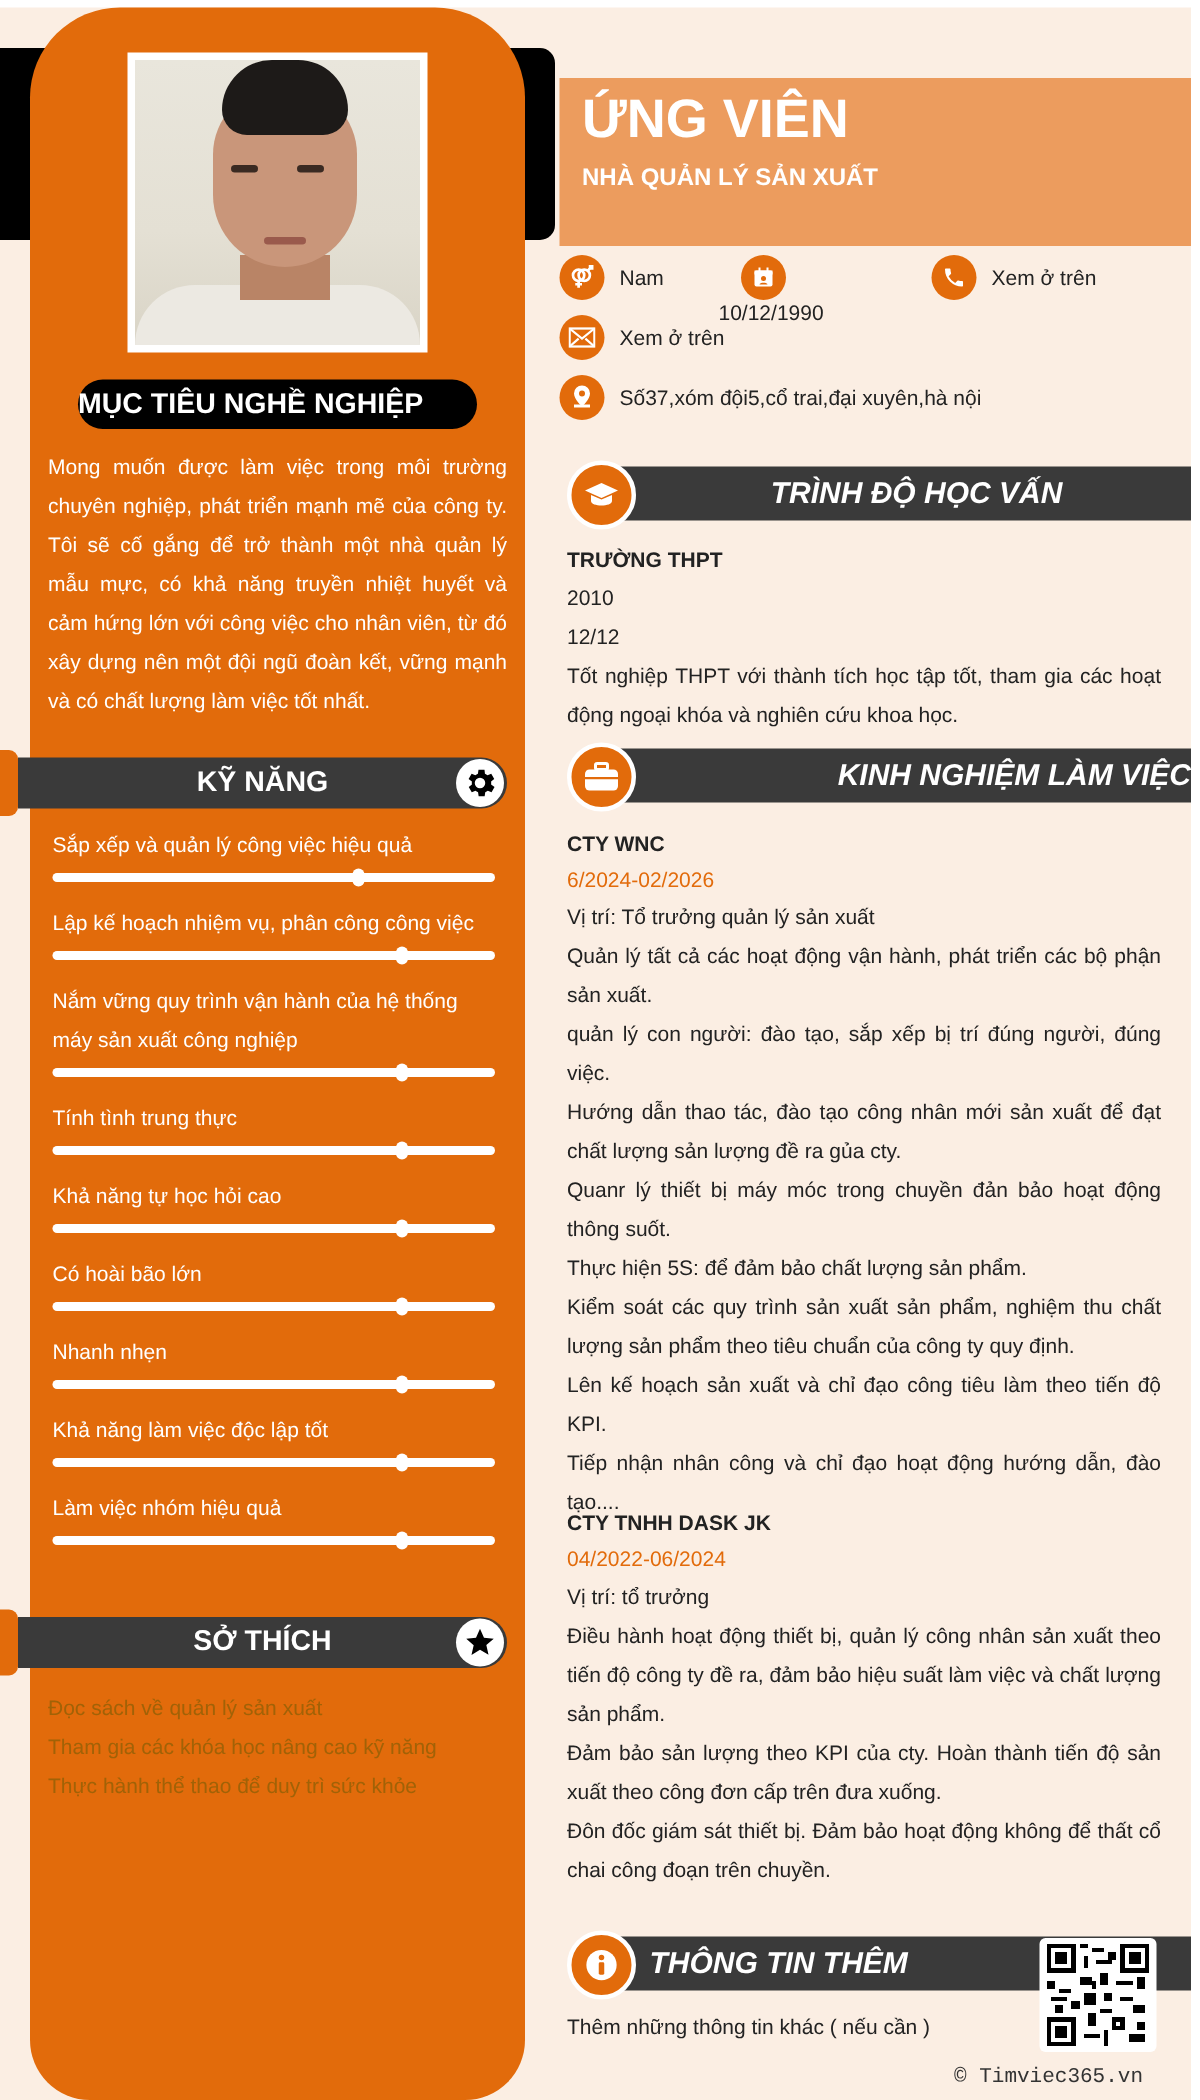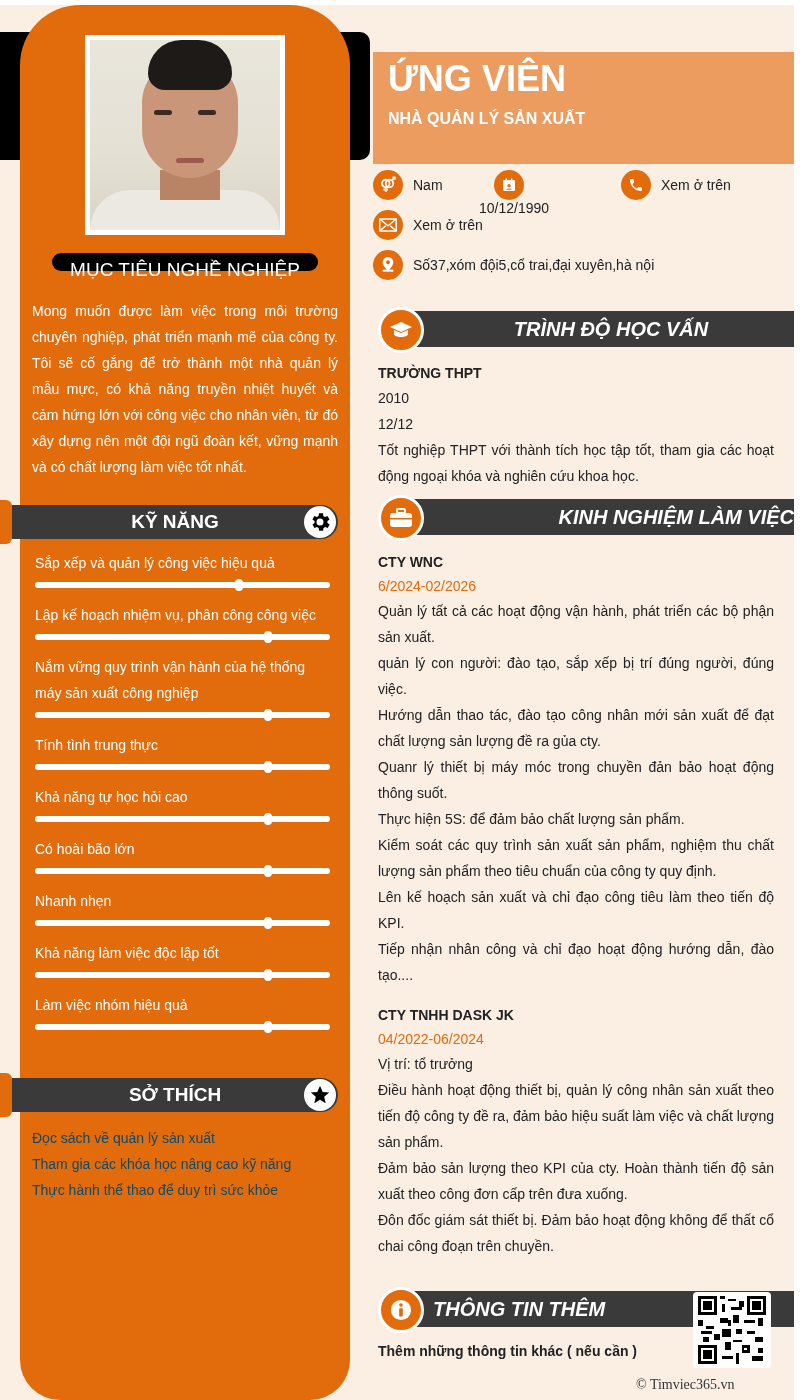--- a/index.html
+++ b/index.html
@@ -17,35 +17,35 @@
   .photo-frame { position: absolute; left: 65px; top: 30px; width: 200px; height: 200px; background: #fff; padding: 5px; }
   .photo { width: 100%; height: 100%; position: relative; overflow: hidden;
     background: linear-gradient(180deg, #e9e6dc 0%, #e4e0d4 60%, #d9d4c6 100%); }
   .photo .hair { position: absolute; left: 58px; top: 0; width: 84px; height: 50px; background: #1d1a18; border-radius: 40px 40px 20px 20px; }
   .photo .face { position: absolute; left: 52px; top: 18px; width: 96px; height: 120px; background: #c9967a; border-radius: 45px 45px 48px 48px; }
   .photo .eye { position: absolute; top: 70px; width: 18px; height: 5px; background: #3a2a22; border-radius: 3px; }
   .photo .mouth { position: absolute; left: 86px; top: 118px; width: 28px; height: 5px; background: #9a5a4c; border-radius: 3px; }
   .photo .neck { position: absolute; left: 70px; top: 130px; width: 60px; height: 30px; background: #b98466; }
   .photo .shirt { position: absolute; left: 0; top: 150px; width: 190px; height: 45px; background: #ece9e2; border-radius: 40px 40px 0 0; }
 
-  .pill-title { position: absolute; left: 32px; top: 248px; width: 266px; height: 18px; background: #000; color: #fff;
-    border-radius: 17px; font-weight: normal; font-size: 19px; text-align: center; line-height: 34px; }
+  .pill-title { position: absolute; left: 32px; top: 248px; width: 266px; height: 33px; background: #000; color: #fff;
+    border-radius: 17px; font-weight: bold; font-size: 19px; text-align: left; line-height: 34px; }
   .objective { position: absolute; left: 12px; top: 293px; width: 306px; color: #fff; font-size: 14px; line-height: 26px; text-align: justify; }
 
   .dark-bar { position: absolute; height: 34px; background: #3a3a3a; color: #fff; font-weight: bold; font-size: 19px; text-align: center; line-height: 34px; }
   .left-tab { position: absolute; left: 0; width: 12px; height: 44px; background: #e26b0b; border-radius: 0 6px 6px 0; }
   .circle-icon { position: absolute; width: 32px; height: 32px; background: #fff; border-radius: 50%; display: flex; align-items: center; justify-content: center; }
 
   .skills { position: absolute; left: 15px; top: 545px; width: 295px; }
   .skill { margin-bottom: 14px; }
   .skill-label { color: #fff; font-size: 14px; line-height: 26px; }
   .skill-bar { position: relative; height: 6px; background: #fff; border-radius: 3px; margin-top: 6px; }
   .skill-dot { position: absolute; top: -3px; width: 8px; height: 12px; margin-left: -4px; background: #fff; border-radius: 4px; }
 
-  .hobbies { position: absolute; left: 12px; top: 1120px; width: 306px; color: #0c4a6e; font-size: 14px; line-height: 26px; }
+  .hobbies { position: absolute; left: 12px; top: 1120px; width: 306px; color: #a16207; font-size: 14px; line-height: 26px; }
 
   
   .name-box { position: absolute; left: 373px; top: 47px; width: 421px; height: 112px; background: #ec9c5e; }
   .name { position: absolute; left: 15px; top: 6px; color: #fff; font-weight: bold; font-size: 36px; }
   .job { position: absolute; left: 15px; top: 58px; color: #fff; font-weight: bold; font-size: 16px; }
 
   .info { position: absolute; font-size: 14px; color: #222; display: flex; align-items: center; }
   .info .ic { width: 30px; height: 30px; border-radius: 50%; background: #e26b0b; display: flex; align-items: center; justify-content: center; margin-right: 10px; }
 
   .sec-head { position: absolute; left: 378px; width: 416px; height: 42px; font-style: italic; }
@@ -53,21 +53,21 @@
     font-weight: bold; font-size: 20px; line-height: 36px; }
   .sec-head .badge { position: absolute; left: 0; top: 0; width: 46px; height: 46px; border-radius: 50%; background: #e26b0b;
     border: 3px solid #fff; display: flex; align-items: center; justify-content: center; }
 
   .block { position: absolute; left: 378px; width: 396px; font-size: 14px; color: #222; line-height: 26px; text-align: justify; }
   .block .title { font-weight: bold; line-height: 24px; }
   .block .date { color: #e26b0b; line-height: 24px; }
   .block .line { line-height: 26px; }
 
   .qr { position: absolute; left: 693px; top: 1287px; width: 78px; height: 76px; background: #fff; border-radius: 4px; padding: 4px; }
-  .copyright { position: absolute; left: 636px; top: 1372px; font-family: Liberation Serif, serif; font-size: 14px; color: #333; }
+  .copyright { position: absolute; left: 636px; top: 1372px; font-family: Liberation Mono, monospace; font-size: 14px; color: #333; }
 </style>
 </head>
 <body>
 
 <div class="page">
   <div class="black-left"></div>
   <div class="black-right"></div>
 
   <div class="left-col">
     <div class="photo-frame">
@@ -245,20 +245,21 @@
       <svg width="24" height="20" viewBox="0 0 24 20">
           <rect x="8" y="1" width="8" height="4" rx="1" fill="none" stroke="#fff" stroke-width="2"></rect>
           <rect x="1" y="5" width="22" height="14" rx="3" fill="#fff"></rect>
           <rect x="1" y="10" width="22" height="1.5" fill="#e26b0b"></rect>
         </svg>
     </div>
   </div>
   <div class="block" style="top:545px;">
     <div class="title">CTY WNC</div>
     <div class="date">6/2024-02/2026</div>
+    <div class="line">Vị trí: Tổ trưởng quản lý sản xuất</div>
     <div class="line">Quản lý tất cả các hoạt động vận hành, phát triển các bộ phận sản xuất.</div>
     <div class="line">quản lý con người: đào tạo, sắp xếp bị trí đúng người, đúng việc.</div>
     <div class="line">Hướng dẫn thao tác, đào tạo công nhân mới sản xuất để đạt chất lượng sản lượng đề ra gủa cty.</div>
     <div class="line">Quanr lý thiết bị máy móc trong chuyền đản bảo hoạt động thông suốt.</div>
     <div class="line">Thực hiện 5S: để đảm bảo chất lượng sản phẩm.</div>
     <div class="line">Kiểm soát các quy trình sản xuất sản phẩm, nghiệm thu chất lượng sản phẩm theo tiêu chuẩn của công ty quy định.</div>
     <div class="line">Lên kế hoạch sản xuất và chỉ đạo công tiêu làm theo tiến độ KPI.</div>
     <div class="line">Tiếp nhận nhân công và chỉ đạo hoạt động hướng dẫn, đào tạo....</div>
   </div>
   <div class="block" style="top:998px;">
@@ -273,21 +274,21 @@
   <div class="sec-head" style="top:1282px;">
     <div class="bar" style="text-align:left; padding-left:35px;">THÔNG TIN THÊM</div>
     <div class="badge">
       <svg width="22" height="22" viewBox="0 0 24 24">
           <circle cx="12" cy="12" r="11" fill="#fff"></circle>
           <circle cx="12" cy="6.5" r="2" fill="#e26b0b"></circle>
           <rect x="10" y="10" width="4" height="9" rx="1" fill="#e26b0b"></rect>
         </svg>
     </div>
   </div>
-  <div class="block" style="top:1333px;font-weight:bold;">
+  <div class="block" style="top:1333px;">
     <div class="line">Thêm những thông tin khác ( nếu cần )</div>
   </div>
 
   <div class="qr">
     <svg width="70" height="68" viewBox="0 0 25 25" shape-rendering="crispEdges">
       <rect width="25" height="25" fill="#fff"></rect>
       <g fill="#000">
         <rect x="0" y="0" width="7" height="7"></rect>
           <rect x="1" y="1" width="5" height="5" fill="#fff"></rect>
           <rect x="2" y="2" width="3" height="3"></rect>

